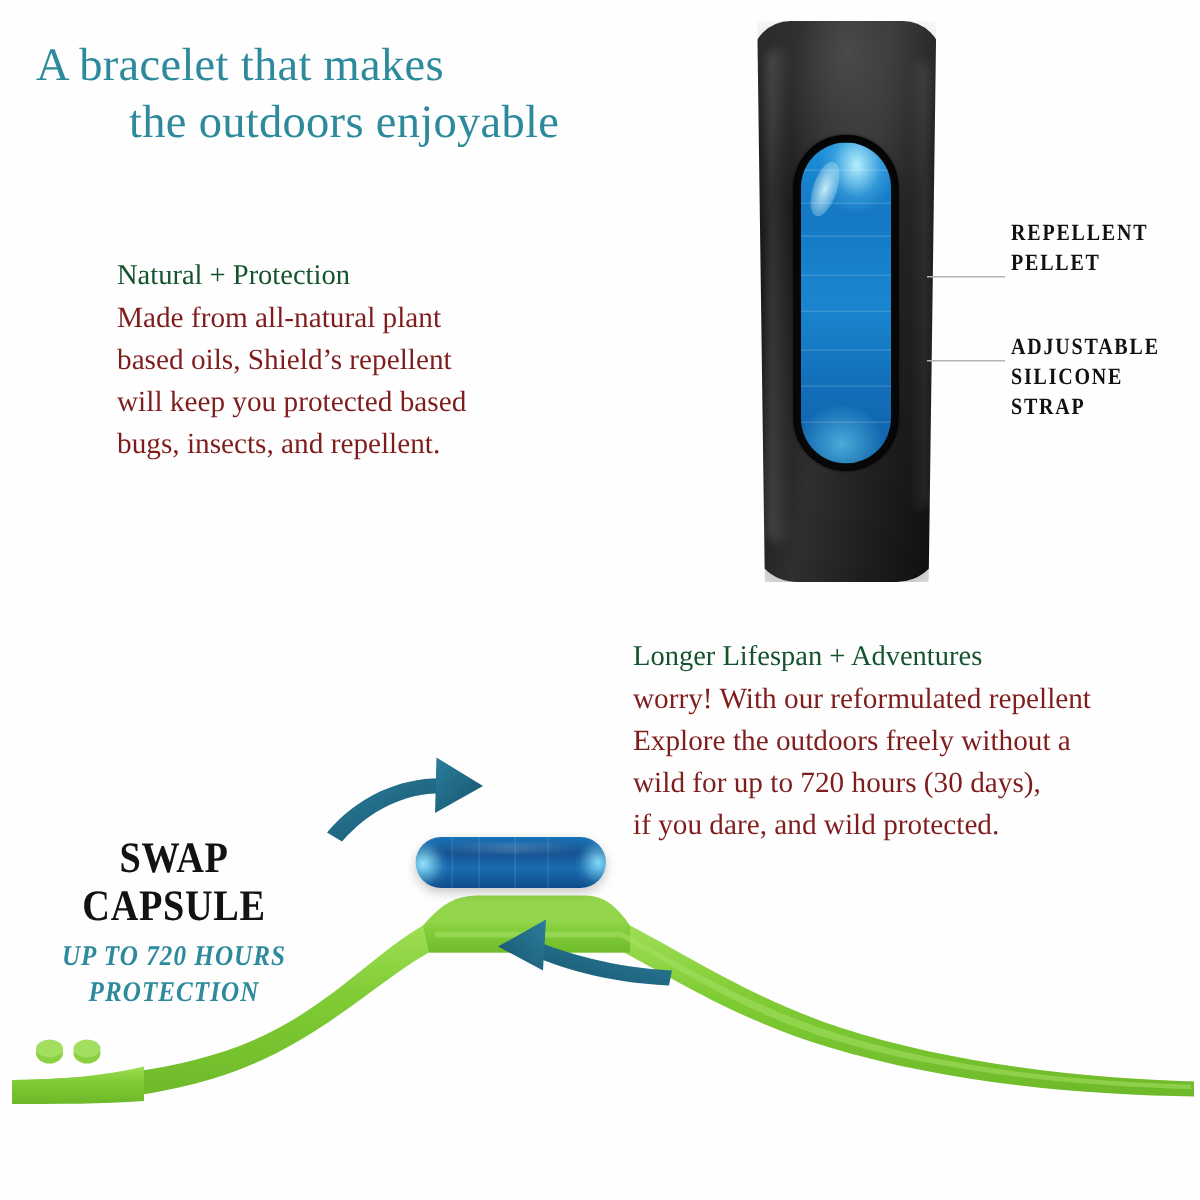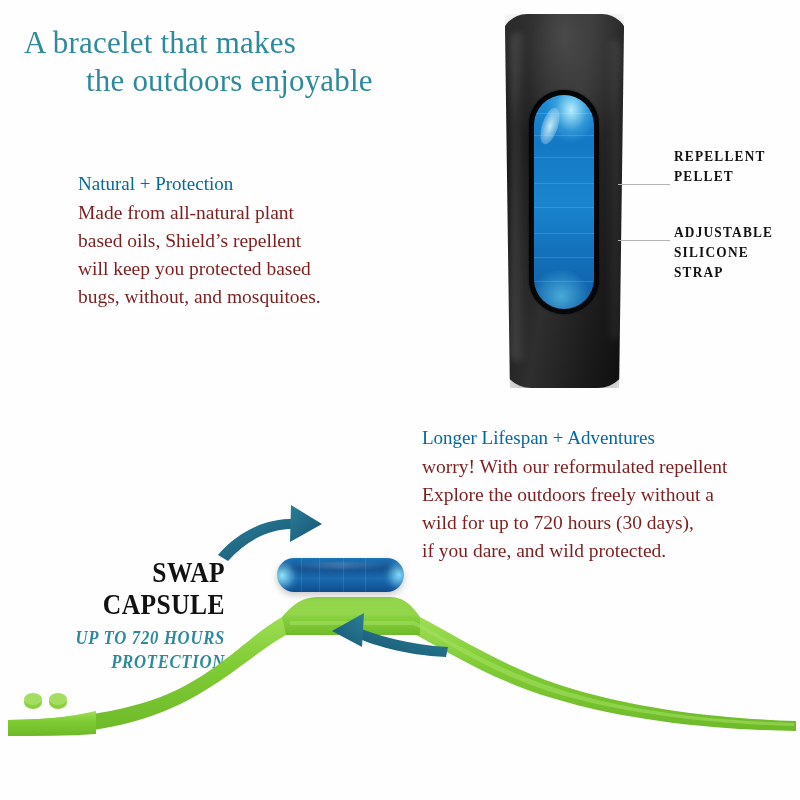--- a/index.html
+++ b/index.html
@@ -27,21 +27,21 @@
     line-height: 38px;
     font-weight: 400;
     letter-spacing: 0.2px;
   }
   .headline .l1 { display: block; }
   .headline .l2 { display: block; padding-left: 62px; }
 
   
   .feature { position: absolute; }
   .feature .f-title {
-    color: #0369a1;
+    color: #14532d;
     font-size: 19px;
     line-height: 24px;
     font-weight: 400;
     margin-bottom: 3px;
     white-space: nowrap;
   }
   .feature .f-body {
     color: #7f1d1d;
     font-size: 19.5px;
     line-height: 28px;
@@ -135,24 +135,24 @@
     font-weight: 700;
     letter-spacing: 1.4px;
     transform: scaleX(0.86);
     transform-origin: left center;
   }
   .callout span { display: block; white-space: nowrap; }
 
   
   #swap-block {
     position: absolute;
-    left: 22px;
+    left: 8px;
     top: 556px;
     width: 216px;
-    text-align: right;
+    text-align: center;
   }
   #swap-block .swap-title {
     color: #121212;
     font-size: 29px;
     line-height: 32px;
     font-weight: 700;
     letter-spacing: 0.5px;
     transform: scaleX(0.88);
   }
   #swap-block .swap-sub {
@@ -216,21 +216,21 @@
     <span class="l1">A bracelet that makes</span>
     <span class="l2">the outdoors enjoyable</span>
   </div>
 
   <div class="feature" id="feature-natural">
     <div class="f-title">Natural + Protection</div>
     <div class="f-body">
       <span>Made from all-natural plant</span>
       <span>based oils, Shield’s repellent</span>
       <span>will keep you protected based</span>
-      <span>bugs, without, and mosquitoes.</span>
+      <span>bugs, insects, and repellent.</span>
     </div>
   </div>
 
   <div class="feature" id="feature-lifespan">
     <div class="f-title">Longer Lifespan + Adventures</div>
     <div class="f-body">
       <span>worry! With our reformulated repellent</span>
       <span>Explore the outdoors freely without a</span>
       <span>wild for up to 720 hours (30 days),</span>
       <span>if you dare, and wild protected.</span>

